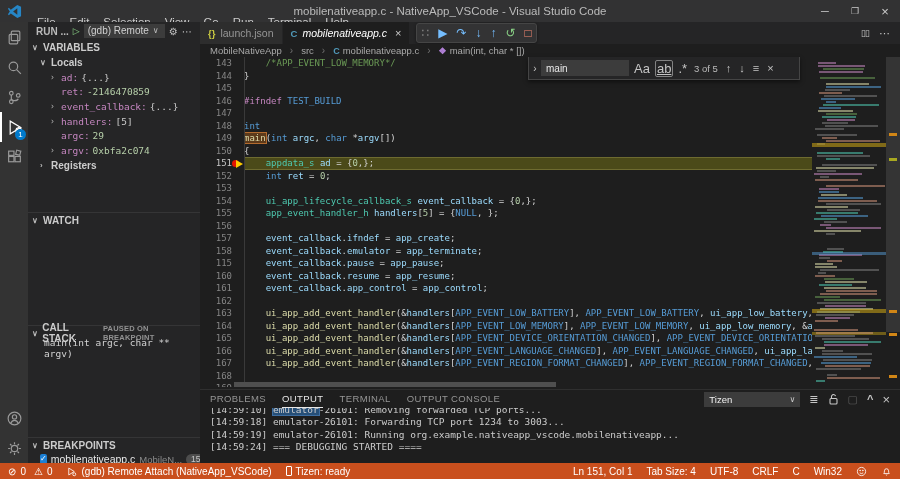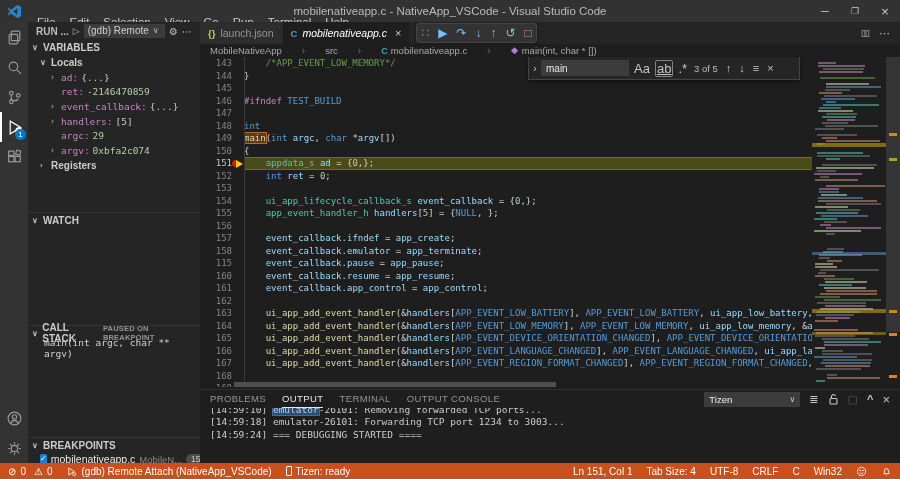--- a/index.html
+++ b/index.html
@@ -47,21 +47,21 @@
   .tabbar{ left:200px; top:22px; width:700px; height:22px; background:#252526; display:flex; align-items:stretch; }
   .tab{ display:flex; align-items:center; gap:5px; padding:0 8px; font-size:10.5px; background:#2d2d2d; color:#969696; border-right:1px solid #252526; }
   .tab.active{ background:#1e1e1e; color:#ffffff; }
   .tab .ficon{ font-weight:bold; font-size:9.5px; }
   .ficon.json{ color:#cbcb41; }
   .ficon.cfile{ color:#519aba; }
   .tab-close{ font-size:11px; color:#cccccc; margin-left:3px; }
   .dbg-toolbar{ display:flex; align-items:center; height:20px; margin:1px 0 0 6px; background:#333334; border:1px solid #454545; border-radius:3px; padding:0 4px; gap:9px; box-shadow:0 1px 3px rgba(0,0,0,.4); }
   .dbg-btn{ font-size:12px; line-height:18px; }
   .tab-actions{ margin-left:auto; display:flex; align-items:center; gap:10px; padding-right:10px; color:#c5c5c5; font-size:11px; }
-  .breadcrumbs{ left:200px; top:44px; width:700px; height:13px; background:#1e1e1e; display:flex; align-items:center; font-size:9.5px; color:#a9a9a9; padding-left:10px; gap:20px; white-space:nowrap; }
+  .breadcrumbs{ left:200px; top:44px; width:700px; height:13px; background:#1e1e1e; display:flex; align-items:center; font-size:9.5px; color:#a9a9a9; padding-left:10px; gap:8px; white-space:nowrap; }
   .bc-sep{ color:#6f6f6f; font-size:10px; }
   .bc-icon{ font-weight:bold; font-size:9px; }
   
   .code-area{ left:200px; top:57px; width:612px; height:330px; overflow:hidden; background:#1e1e1e; }
   .code-row{ position:relative; display:flex; height:12.5px; line-height:12.5px; font-family:"DejaVu Sans Mono", monospace; font-size:9px; white-space:pre; }
   .ln{ width:32px; text-align:right; color:#858585; flex:none; }
   .gutter{ width:12px; flex:none; position:relative; }
   .code-text{ flex:1; overflow:hidden; position:relative; padding-left:0; }
   .code-row.current .code-text, .code-row.current .cl-ext{ background:#4b4a19; box-shadow:inset 0 1px 0 #6e6b30, inset 0 -1px 0 #6e6b30; }
   .code-row.current .ln{ color:#c6c6c6; }
@@ -488,20 +488,21 @@
             <path d="M3.5 5.5 v-1.5 a2 2 0 0 1 4 -0.8"></path>
         </svg>
         <span class="panel-icon dim">▢</span>
         <span class="panel-icon" style="font-weight:bold">^</span>
         <span class="panel-icon" style="font-size:13px">×</span>
       </div>
     </div>
     <div class="panel-output" id="outputLog" style="padding-top: 0px;">
         <div class="out-line" style="margin-top: -4px;"><span>[14:59:10] </span><span class="out-sel">emulator</span><span>-26101: Removing forwarded TCP ports...</span></div>
         <div class="out-line"><span>[14:59:18] emulator-26101: Forwarding TCP port 1234 to 3003...</span></div>
+        <div class="out-line"><span>[14:59:19] emulator-26101: Running org.example.nativeapp_vscode.mobilenativeapp...</span></div>
         <div class="out-line"><span>[14:59:24] === DEBUGGING STARTED ====</span></div>
       </div>
   </div>
 
   <div class="abs statusbar">
     <div class="sb-item">
       <span>⊘</span>
         <span>0</span>
       <span style="margin-left:4px">⚠</span>
         <span>0</span>

